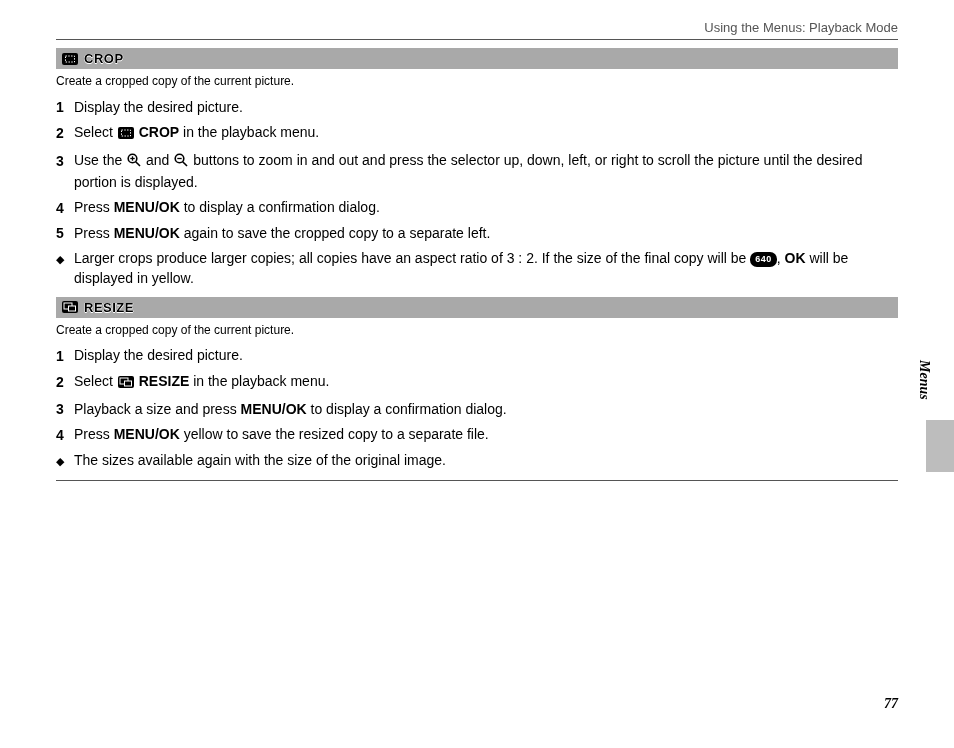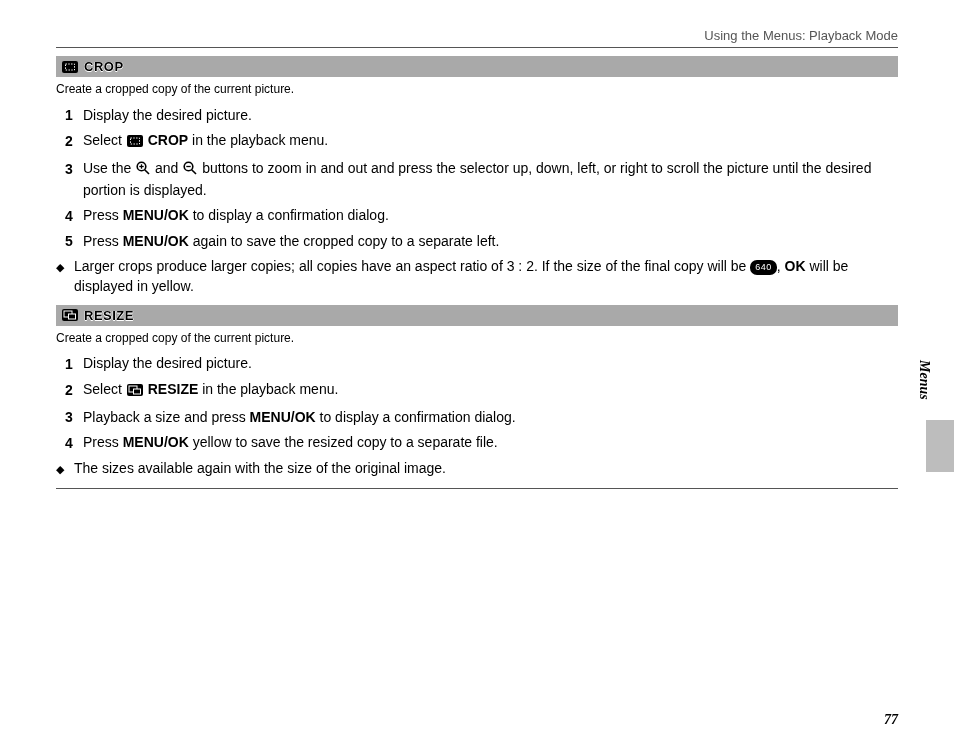--- a/index.html
+++ b/index.html
@@ -1,35 +1,35 @@
 <!DOCTYPE html>
 <html><head>
 <meta charset="utf-8">
 <style>
   html,body{margin:0;padding:0;background:#fff;font-family:"Segoe UI",Arial,Helvetica,sans-serif;color:#000;}
-  .page{width:954px;height:748px;position:relative;box-sizing:border-box;padding:28px 56px 40px 56px;}
+  .page{width:954px;height:748px;position:relative;box-sizing:border-box;padding:20px 56px 40px 56px;}
   .running-head{text-align:right;font-size:13px;color:#555;margin-bottom:4px;}
   hr.rule{border:none;border-top:1px solid #555;margin:0 0 8px 0;}
   hr.rule-bottom{border:none;border-top:1px solid #555;margin:10px 0 0 0;}
   .section-bar{background:#a9a9a9;padding:3px 6px;margin-top:2px;margin-bottom:4px;display:flex;align-items:center;}
   .section-bar .icon{display:inline-flex;margin-right:6px;}
   .section-bar .label{font-weight:700;font-size:13px;letter-spacing:.5px;font-family:Arial,Helvetica,sans-serif;text-shadow:.5px 0 0 #fff,-.5px 0 0 #fff,0 .5px 0 #fff,0 -.5px 0 #fff;}
   .intro{font-size:12px;margin:4px 0 8px 0;line-height:1.4;}
   ol.steps{list-style:none;counter-reset:step;margin:0 0 6px 0;padding:0 0 0 18px;}
-  ol.steps>li{counter-increment:step;position:relative;font-size:14px;line-height:1.4;margin:6px 9px;}
+  ol.steps>li{counter-increment:step;position:relative;font-size:14px;line-height:1.4;margin:6px 0;}
   ol.steps>li::before{content:counter(step);position:absolute;left:-18px;top:.05em;font-weight:700;font-family:Arial,Helvetica,sans-serif;font-size:14px;}
   .note{display:flex;align-items:flex-start;font-size:14px;line-height:1.4;margin:4px 0 8px 0;}
   .note .bullet{flex:0 0 18px;text-align:left;font-size:11px;padding-top:3px;}
   .note .text{flex:1;}
   .b{font-weight:700;}
   .inline-icon{display:inline-block;vertical-align:-2px;margin:0 1px;}
-  .badge640{display:inline-flex;align-items:center;justify-content:center;background:#000;color:#fff;border-radius:7px;font-size:9px;font-weight:400;padding:1px 5px;vertical-align:1px;font-family:Arial,Helvetica,sans-serif;letter-spacing:.5px;}
+  .badge640{display:inline-flex;align-items:center;justify-content:center;background:#000;color:#fff;border-radius:7px;font-size:9px;font-weight:700;padding:1px 5px;vertical-align:1px;font-family:Arial,Helvetica,sans-serif;letter-spacing:.5px;}
   .side-tab{position:absolute;right:22px;top:360px;writing-mode:vertical-rl;font-style:italic;font-weight:700;font-family:Georgia,"Times New Roman",serif;font-size:14px;}
   .side-gray{position:absolute;right:0;top:420px;width:28px;height:52px;background:#bdbdbd;}
-  .page-no{position:absolute;right:56px;bottom:20px;font-style:italic;font-weight:700;font-family:Georgia,"Times New Roman",serif;font-size:14px;}
+  .page-no{position:absolute;right:56px;bottom:36px;font-style:italic;font-weight:700;font-family:Georgia,"Times New Roman",serif;font-size:14px;}
   .magnifier{width:14px;height:14px;}
 </style>
 </head>
 <body>
 
 <div class="page">
   <div class="running-head">Using the Menus: Playback Mode</div>
   <hr class="rule">
 
   <div class="section-bar">

